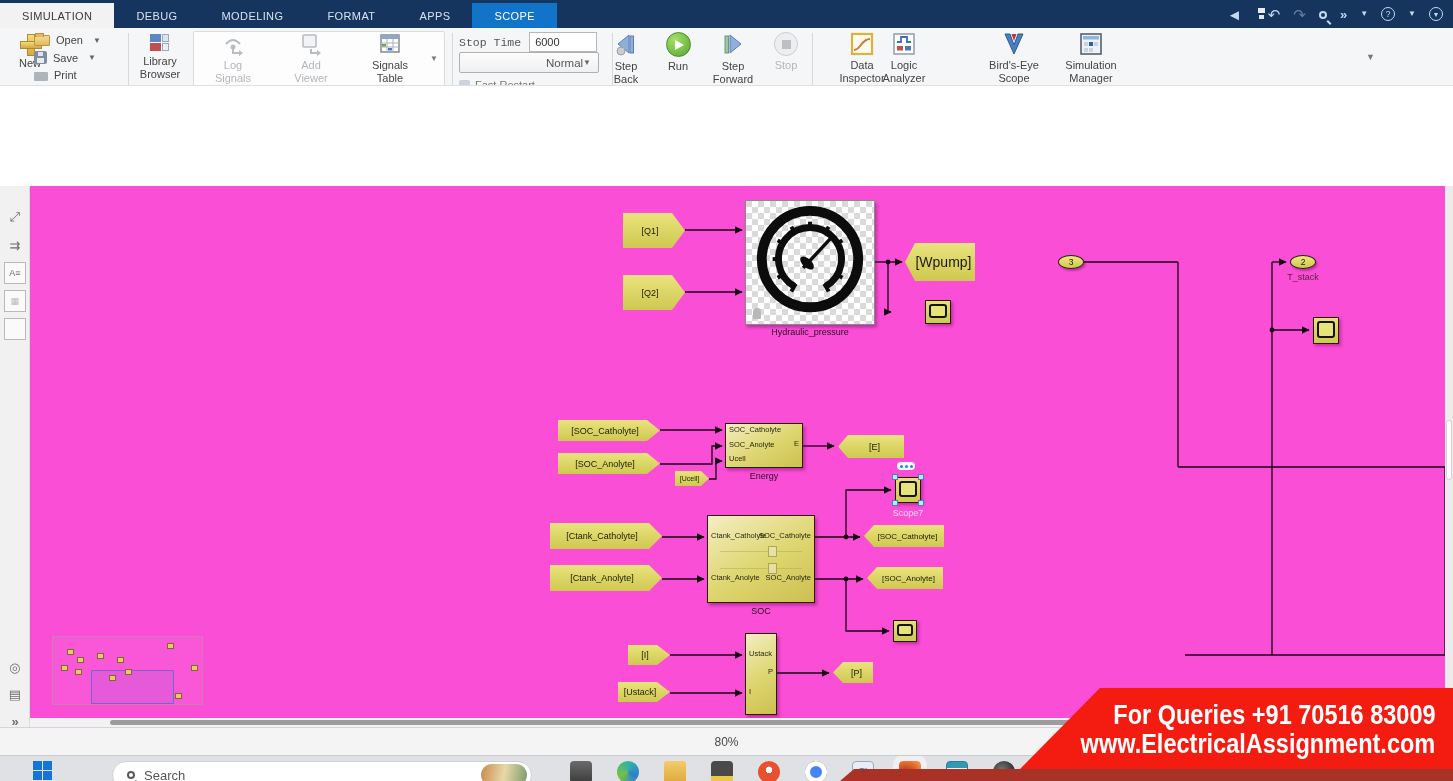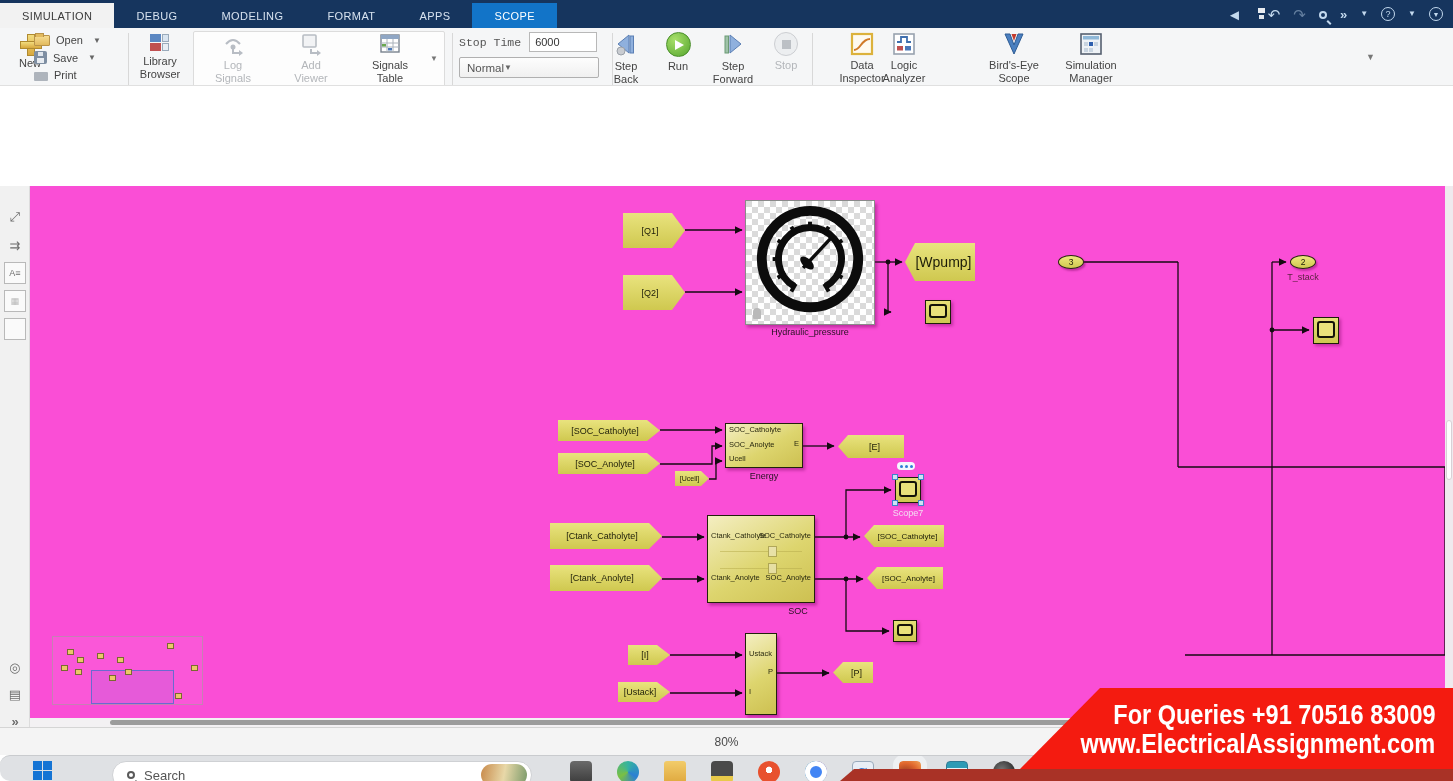--- a/index.html
+++ b/index.html
@@ -37,21 +37,21 @@
   .floppy{width:13px;height:13px;background:#7e8ea2;border-radius:2px;position:relative;}
   .floppy::before{content:'';position:absolute;left:3px;bottom:1px;width:7px;height:5px;background:#e8ecf1;}
   .floppy::after{content:'';position:absolute;left:4px;top:1px;width:5px;height:4px;background:#dfe5ec;}
   .printer{width:14px;height:9px;background:#aeb4bc;border-radius:1px;margin-top:2px;}
   .libicn{width:20px;height:18px;display:grid;grid-template-columns:11px 7px;grid-template-rows:8px 8px;gap:1px;margin-top:2px;}
   .libicn i{display:block;}
   .sel-wrap{position:absolute;left:459px;top:4px;width:150px;}
   .stoptime{display:flex;align-items:center;gap:8px;}
   .stoptime label{font-size:11.5px;color:#555;font-family:Liberation Mono, monospace;}
   .stoptime input{width:68px;height:20px;border:1px solid #b8b8b8;font-size:11px;padding:1px 5px;color:#333;}
-  .modeselect{margin-top:5px;width:140px;height:21px;border:1px solid #b0b0b0;border-radius:2px;background:linear-gradient(#fdfdfd,#f0f0f0);font-size:11.5px;color:#555;display:flex;align-items:center;justify-content:flex-start;padding:0 7px;cursor:pointer;}
+  .modeselect{width:140px;height:21px;border:1px solid #b0b0b0;border-radius:2px;background:linear-gradient(#fdfdfd,#f0f0f0);font-size:11.5px;color:#555;display:flex;align-items:center;justify-content:flex-end;padding:0 7px;cursor:pointer;}
   .fastrestart{margin-top:6px;font-size:11px;color:#777;display:flex;gap:5px;align-items:center;}
   .runbtn-circle{width:25px;height:25px;border-radius:50%;background:radial-gradient(circle at 35% 30%,#a8e06a,#55a52e);border:1px solid #4a8f2a;display:flex;align-items:center;justify-content:center;}
   .runbtn-circle i{display:block;width:0;height:0;border-left:9px solid #fff;border-top:5.5px solid transparent;border-bottom:5.5px solid transparent;margin-left:2px;}
   .stopbtn-circle{width:24px;height:24px;border-radius:50%;background:#eceef0;border:1px solid #ccced2;display:flex;align-items:center;justify-content:center;}
   .stopbtn-circle i{width:9px;height:9px;background:#bcc0c5;}
   .far-caret{position:absolute;right:78px;top:24px;font-size:9px;color:#777;}
 
   
   #topbanner{position:absolute;left:0;top:86px;width:1453px;height:100px;background:#f2230f;display:flex;align-items:center;justify-content:center;z-index:30;}
   #topbanner .t{color:#fff;font-size:27px;font-weight:bold;letter-spacing:.4px;transform:scale(.96,1.22);white-space:nowrap;}
@@ -90,21 +90,21 @@
   #minimap{position:absolute;z-index:2;border:1px solid #c77fb4;background:rgba(255,255,255,.05);}
   #minimap .vp{position:absolute;border:1px solid #6a6ad0;background:rgba(110,110,230,.14);}
   .mmb{position:absolute;width:7px;height:6px;background:#ecc768;border:1px solid #7a6a30;}
   #vscroll{position:absolute;right:0;top:0;width:8px;height:532px;background:#efeaee;z-index:6;}
   #vscroll .thumb{position:absolute;left:1px;top:234px;width:6px;height:60px;background:#fdfdfd;border:1px solid #d8d0d6;border-radius:3px;}
 
   
   #hscroll{position:absolute;left:30px;top:718px;width:1423px;height:9px;background:#f3f1f3;}
   #hscroll .thumb{position:absolute;left:80px;top:2px;width:1258px;height:5px;background:#9c9c9c;border-radius:3px;}
   #statusbar{position:absolute;left:0;top:727px;width:1453px;height:28px;background:#f4f4f4;border-top:1px solid #d5d5d5;display:flex;align-items:center;justify-content:center;font-size:12px;color:#4a4a4a;}
-  #taskbar{position:absolute;left:0;top:755px;width:1453px;height:26px;background:#dfe1e4;border-top:1px solid #c9cbce;display:flex;align-items:flex-start;padding-top:5px;overflow:hidden;z-index:35;border-radius:10px;}
+  #taskbar{position:absolute;left:0;top:755px;width:1453px;height:26px;background:#dfe1e4;border-top:1px solid #c9cbce;display:flex;align-items:flex-start;padding-top:5px;overflow:hidden;z-index:35;}
   .winlogo{margin-left:33px;width:19px;height:19px;display:grid;grid-template-columns:9px 9px;grid-template-rows:9px 9px;gap:1px;cursor:pointer;}
   .winlogo i{background:#1574d4;}
   #searchpill{margin-left:60px;width:420px;height:28px;background:#fff;border:1px solid #cfd1d4;border-radius:15px;display:flex;align-items:center;padding:0 4px 0 14px;gap:9px;cursor:pointer;}
   #searchpill .mag{border-color:#5a5a5a;}
   #searchpill .mag::after{background:#5a5a5a;}
   #searchpill .ph{font-size:13px;color:#555;flex:1;}
   #searchpill .thumbimg{width:46px;height:22px;border-radius:11px;background:linear-gradient(100deg,#c88a4a,#e8d8a8 50%,#7a9a6a);}
   .tbicons{display:flex;gap:25px;margin-left:38px;align-items:flex-start;}
   .tbi{width:22px;height:22px;border-radius:4px;cursor:pointer;position:relative;}
   .tbi.circ{border-radius:50%;}
@@ -398,21 +398,21 @@
       <div class="subsys" style="left: 677px; top: 329px; width: 108px; height: 88px;">
         <span class="port left" style="top: 15px;">Ctank_Catholyte</span>
         <span class="port left" style="top: 57px;">Ctank_Anolyte</span>
         <span class="port right" style="top: 15px;">SOC_Catholyte</span>
         <span class="port right" style="top: 57px;">SOC_Anolyte</span>
         <div style="position: absolute; left: 12px; top: 30px; right: 12px; height: 34px; opacity: 0.55; background: linear-gradient(transparent 5px, rgb(185, 174, 78) 5px, rgb(185, 174, 78) 6px, transparent 6px, transparent 22px, rgb(185, 174, 78) 22px, rgb(185, 174, 78) 23px, transparent 23px);">
           <i style="position: absolute; left: 58%; top: 0px; width: 9px; height: 11px; background: rgb(240, 234, 208); border: 1px solid rgb(138, 128, 64);"></i>
           <i style="position: absolute; left: 58%; top: 17px; width: 9px; height: 11px; background: rgb(240, 234, 208); border: 1px solid rgb(138, 128, 64);"></i>
         </div>
       </div>
-      <div class="blk-label" style="left: 694px; top: 420px; width: 148px;">SOC</div>
+      <div class="blk-label" style="left: 657px; top: 420px; width: 148px;">SOC</div>
       <div class="subsys" style="left: 715px; top: 447px; width: 32px; height: 82px;">
         <span class="port left" style="top: 15px;">Ustack</span>
         <span class="port left" style="top: 53px;">I</span>
         <span class="port right" style="top: 33px;">P</span>
       </div>
       <div class="scope" style="left: 895px; top: 114px; width: 26px; height: 24px;">
         <div class="screen"></div>
       </div>
       <div class="scope" style="left: 865px; top: 291px; width: 26px; height: 26px;">
         <div class="screen"></div>

